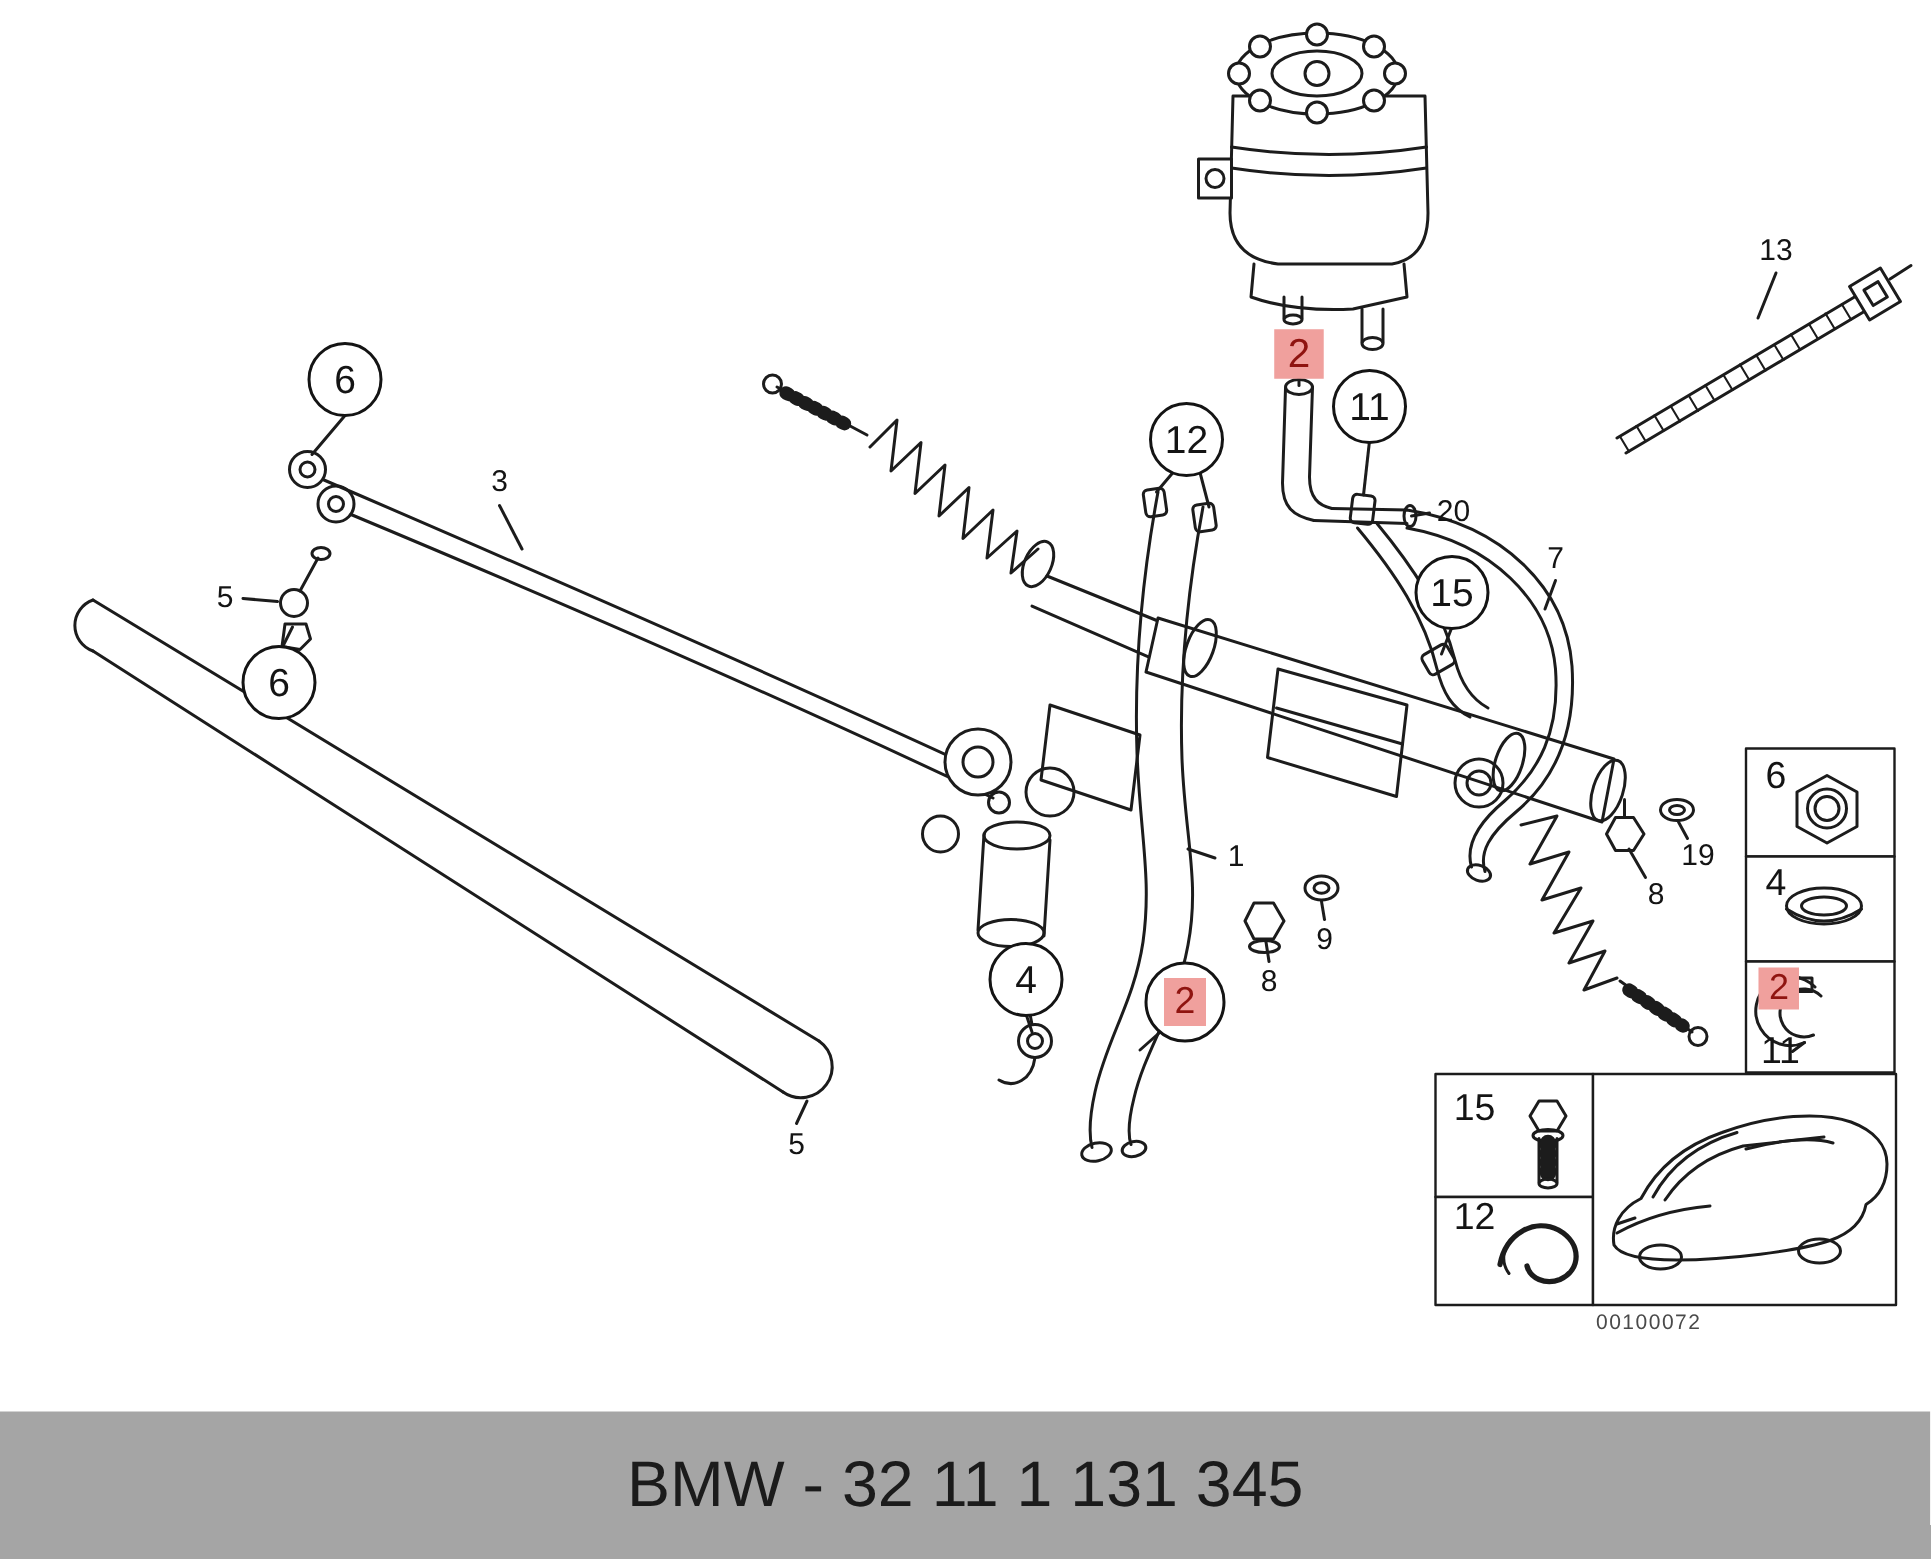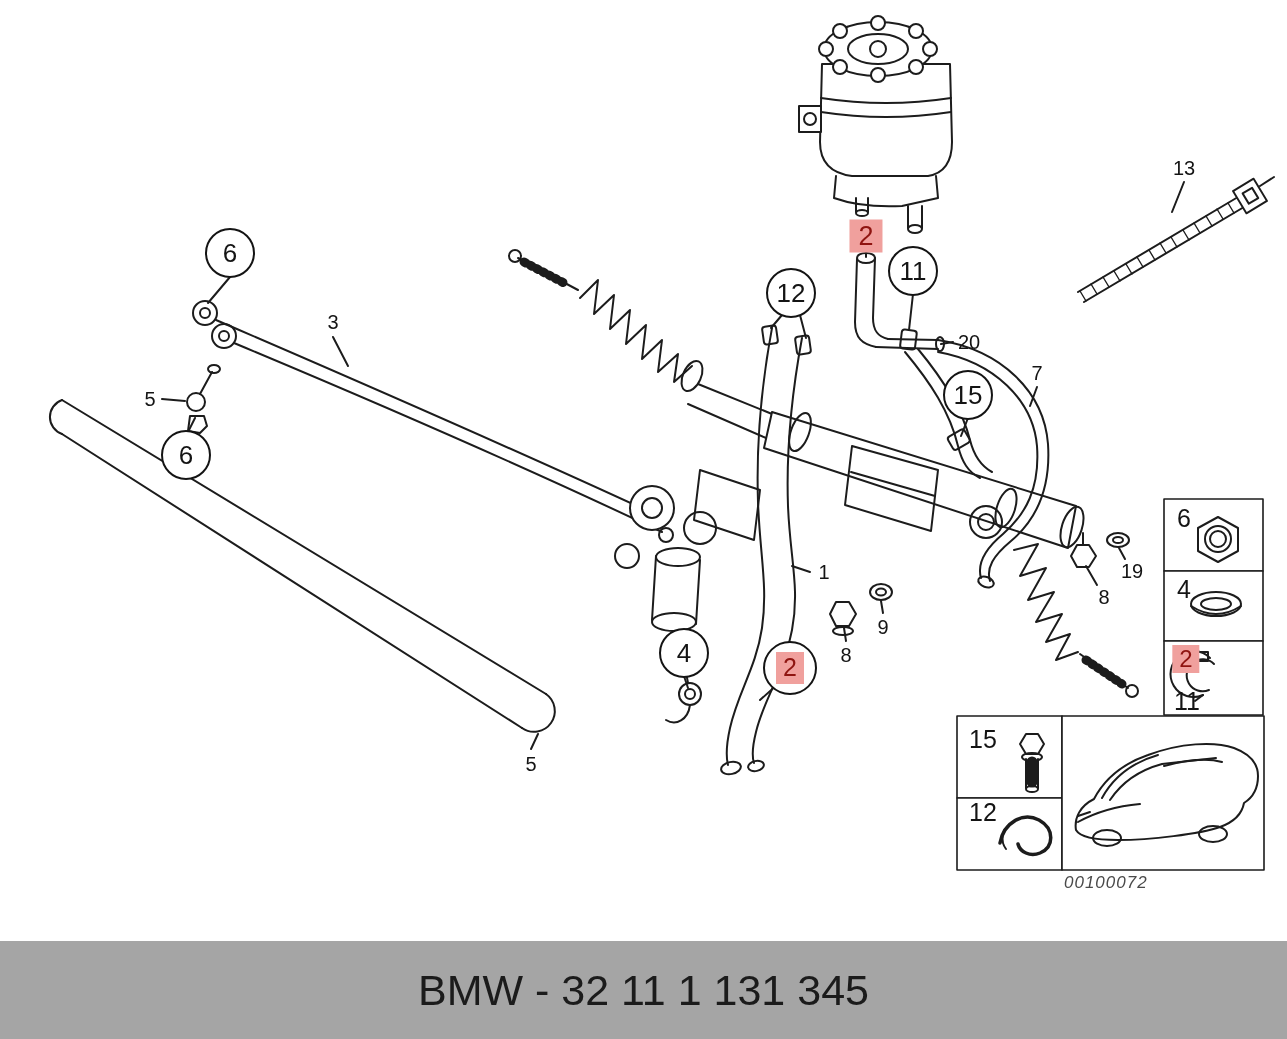--- a/index.html
+++ b/index.html
@@ -28,22 +28,22 @@
   .callout.small{font-size:25px;}
   .callout.circle{width:46px;height:46px;border:2.5px solid #141414;border-radius:50%;
                   font-size:26px;background:#fff;}
   .callout.red{background:var(--highlight-bg);color:var(--highlight-text);
                font-size:27px;padding:1px 9px;}
   .callout.red.small{font-size:24px;padding:0 7px;}
   .callout.redcircle{width:50px;height:50px;border:2.5px solid #141414;border-radius:50%;background:#fff;}
   .redchip{background:var(--highlight-bg);color:var(--highlight-text);font-size:25px;
            padding:0 7px;line-height:1.25;}
 
-  .image-code{position:absolute;left:1064px;top:873px;font-size:17px;color:#4a4a4a;
-              letter-spacing:1px;font-style:italic;}
+  .image-code{position:absolute;left:1064px;top:873px;font-size:14px;color:#4a4a4a;
+              letter-spacing:1px;}
   .footer{position:absolute;left:0;bottom:0;width:1287px;height:98px;background:var(--footer-bg);
           display:flex;align-items:center;justify-content:center;gap:68px;
           font-size:43px;color:var(--footer-text);}
 </style>
 </head>
 <body>
 
 <div class="page">
 
   <svg class="art" viewBox="0 0 1287 941">

